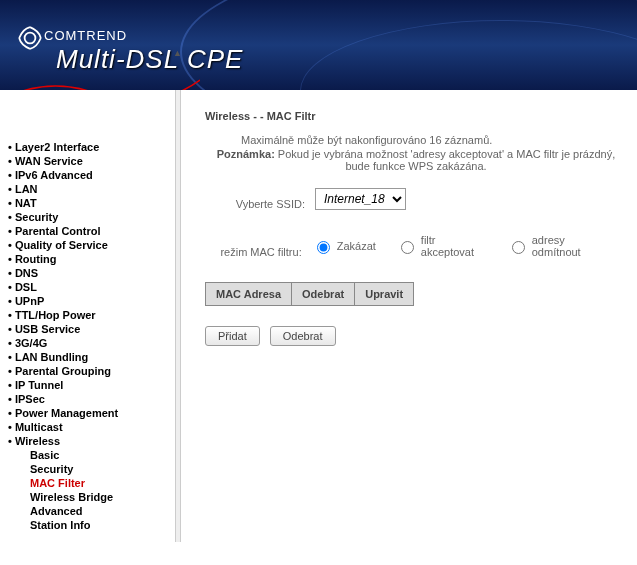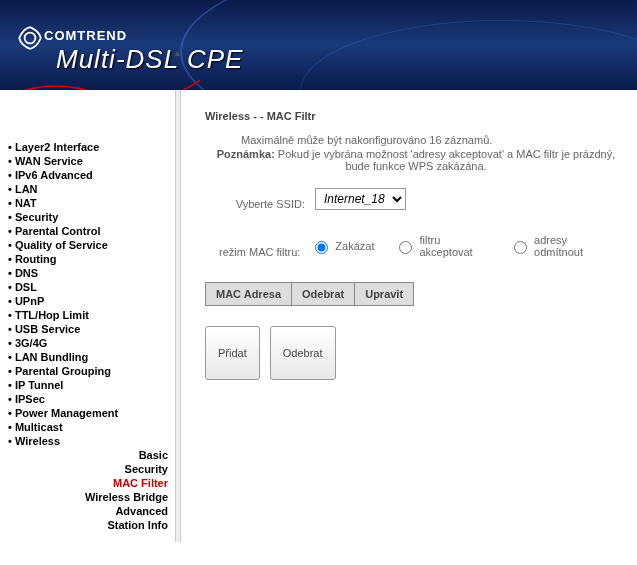--- a/index.html
+++ b/index.html
@@ -44,21 +44,21 @@
       width: 36px;
       height: 36px;
     }
     .logo-icon svg { width: 100%; height: 100%; }
     .brand-text {
       position: absolute;
       top: 28px;
       left: 44px;
       color: #fff;
       font-size: 13px;
-      font-weight: bold;
+      font-weight: normal;
       letter-spacing: 1px;
     }
     .product-text {
       position: absolute;
       top: 44px;
       left: 56px;
       color: #fff;
       font-size: 26px;
       font-weight: normal;
       font-style: italic;
@@ -86,21 +86,20 @@
       cursor: pointer;
     }
     .sidebar .item::before {
       content: "• ";
       font-weight: bold;
     }
     .sidebar .subitem {
       padding: 1px 12px 1px 22px;
       color: #000;
       cursor: pointer;
-      text-align: right;
     }
     .sidebar .subitem.active {
       color: #c00;
       font-weight: bold;
     }
     .sidebar .item.bold, .sidebar .subitem.bold {
       font-weight: bold;
     }
     .content {
       flex: 1;
@@ -175,21 +174,21 @@
       font-weight: bold;
       color: #444;
       font-size: 11px;
     }
     .btn-row {
       display: flex;
       gap: 10px;
     }
     button {
       font-size: 11px;
-      padding: 20px 12px;
+      padding: 3px 12px;
       border: 1px solid #999;
       border-radius: 3px;
       background: linear-gradient(#fff, #e8e8e8);
       color: #444;
       cursor: pointer;
     }
     .scroll-arrow {
       position: absolute;
       left: 173px;
       width: 10px;
@@ -227,21 +226,21 @@
     <div class="item bold">IPv6 Advanced</div>
     <div class="item bold">LAN</div>
     <div class="item bold">NAT</div>
     <div class="item bold">Security</div>
     <div class="item bold">Parental Control</div>
     <div class="item bold">Quality of Service</div>
     <div class="item bold">Routing</div>
     <div class="item bold">DNS</div>
     <div class="item bold">DSL</div>
     <div class="item bold">UPnP</div>
-    <div class="item bold">TTL/Hop Limit</div>
+    <div class="item bold">TTL/Hop Power</div>
     <div class="item bold">USB Service</div>
     <div class="item bold">3G/4G</div>
     <div class="item bold">LAN Bundling</div>
     <div class="item bold">Parental Grouping</div>
     <div class="item bold">IP Tunnel</div>
     <div class="item bold">IPSec</div>
     <div class="item bold">Power Management</div>
     <div class="item bold">Multicast</div>
     <div class="item bold">Wireless</div>
     <div class="subitem bold">Basic</div>
@@ -269,21 +268,21 @@
 
     <div class="form-row">
       <div class="label">režim MAC filtru:</div>
       <div class="radio-group">
         <label>
           <input type="radio" name="mode" checked="" style="">
           <span>Zakázat</span>
         </label>
         <label>
           <input type="radio" name="mode" style="">
-          <span>filtru akceptovat</span>
+          <span>filtr akceptovat</span>
         </label>
         <label>
           <input type="radio" name="mode" style="">
           <span>adresy odmítnout</span>
         </label>
       </div>
     </div>
 
     <table class="mac-table">
       <tbody>

